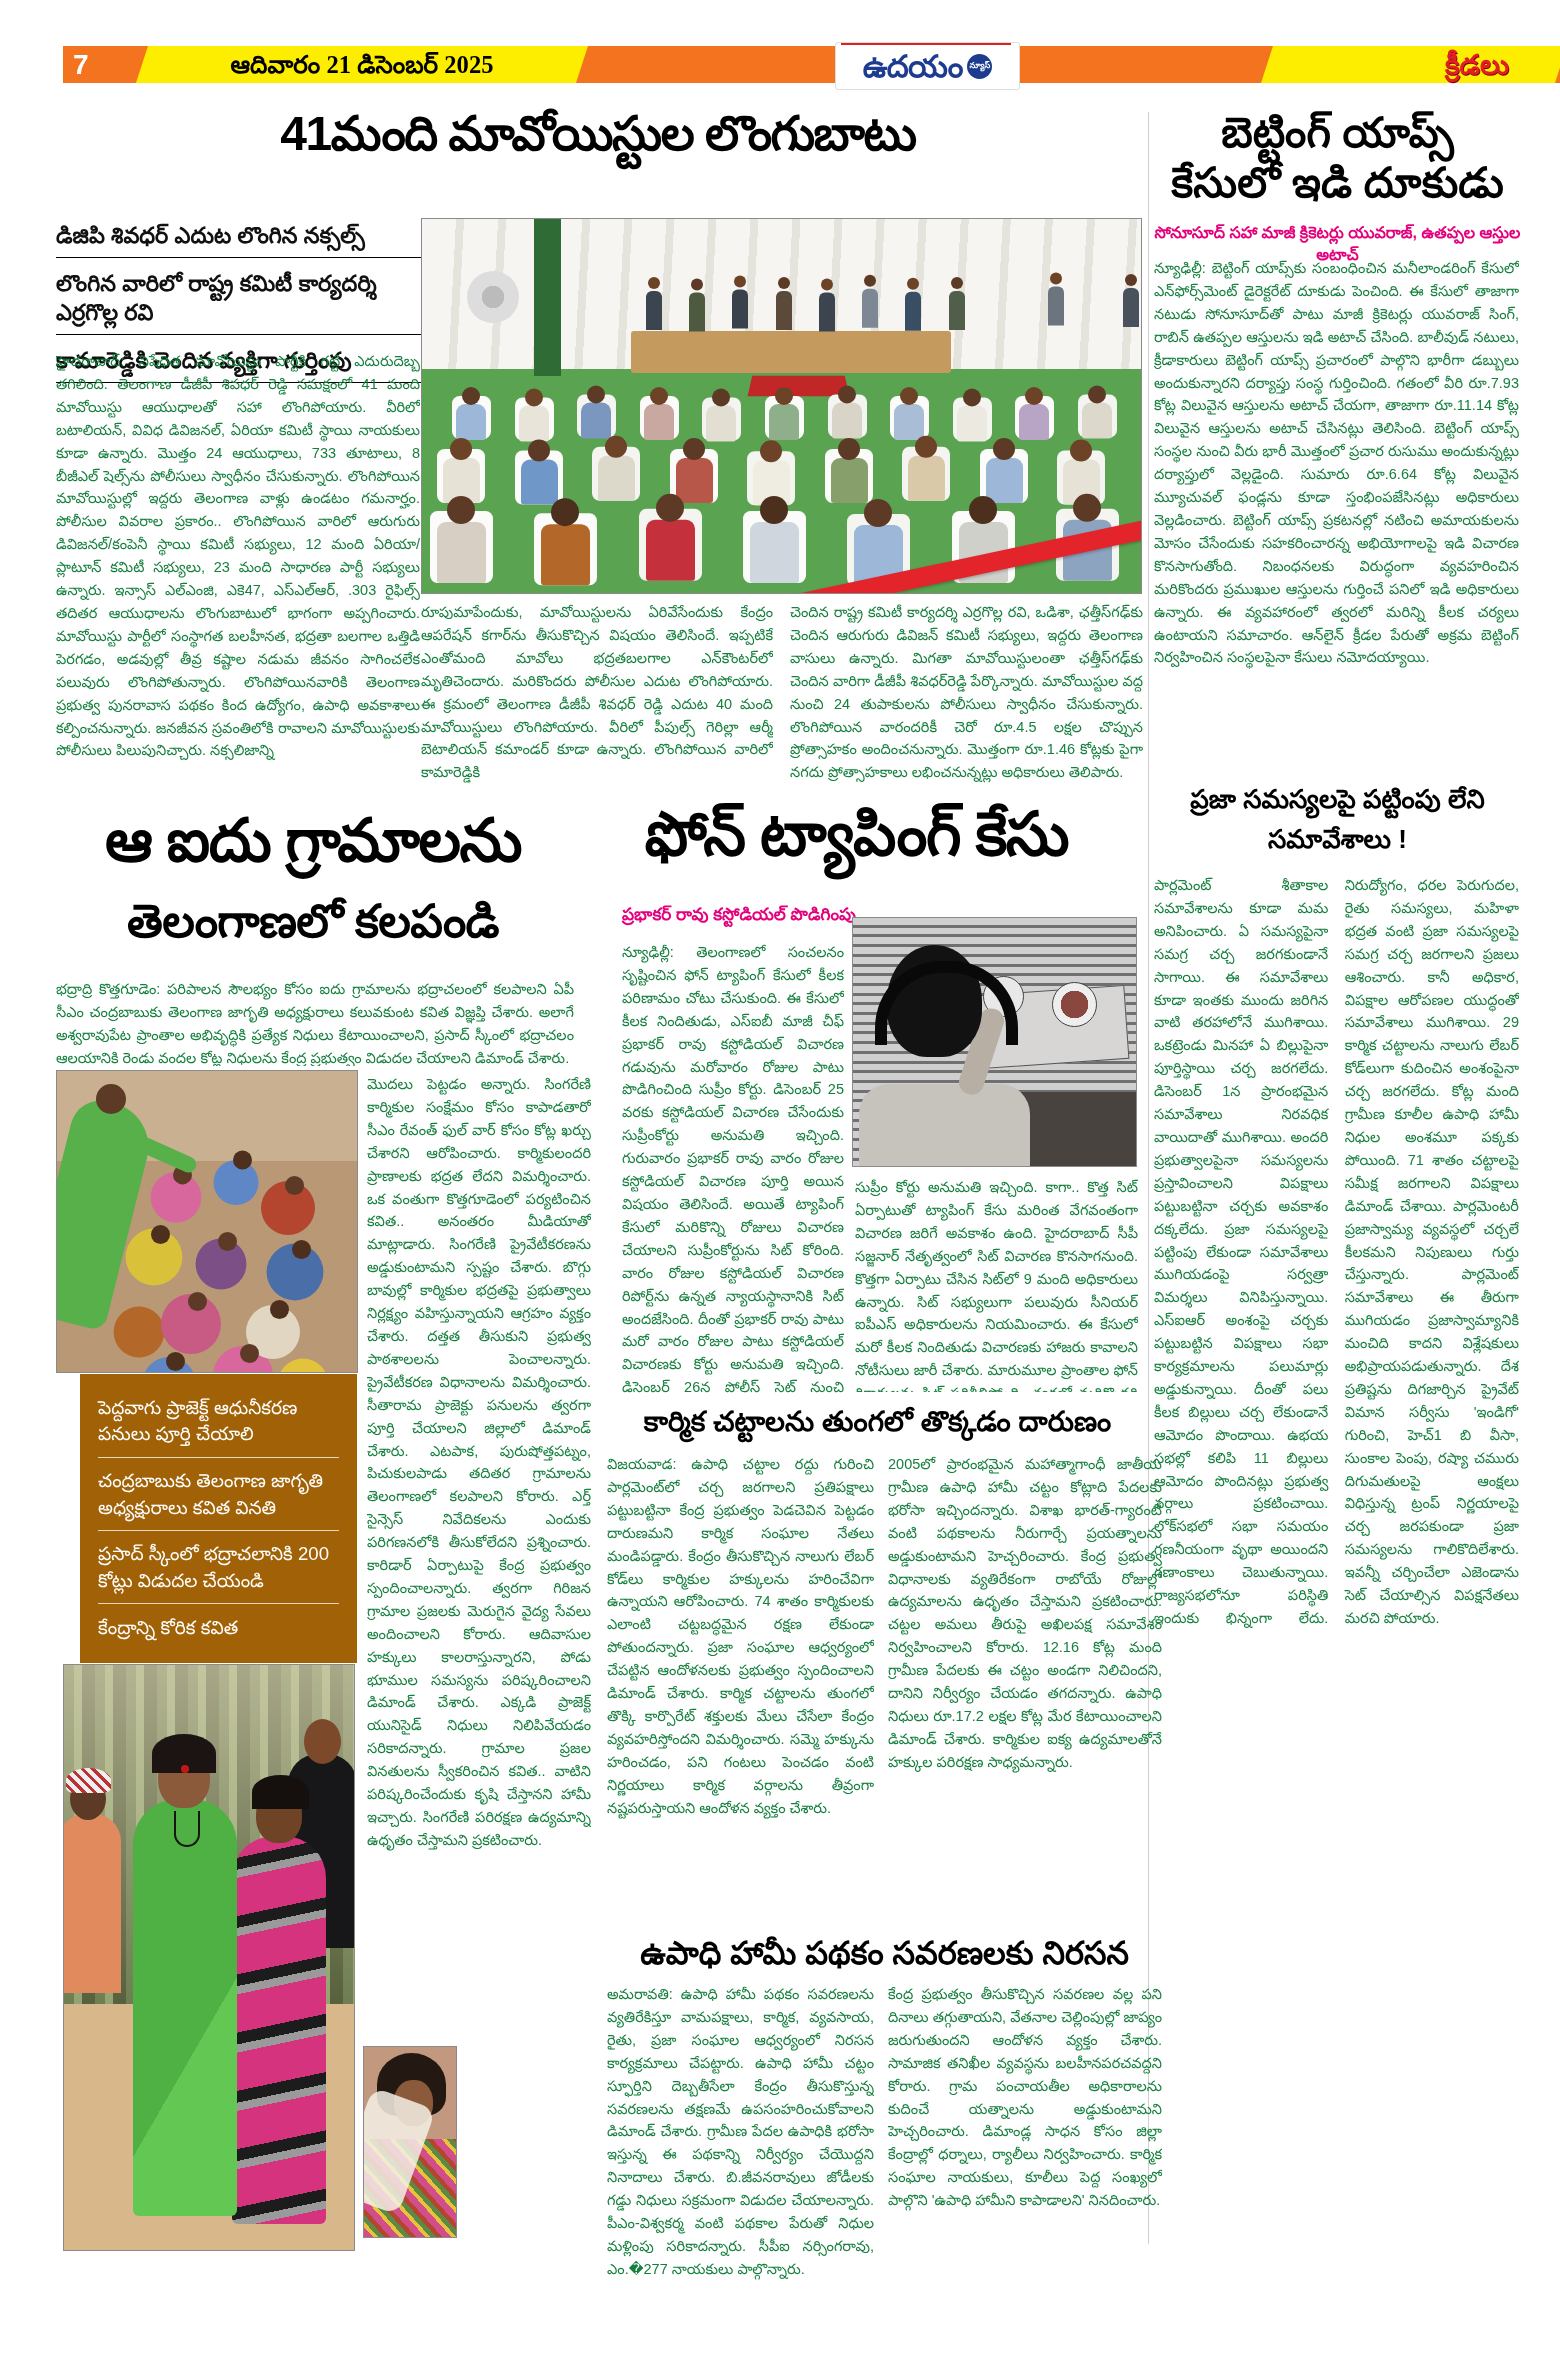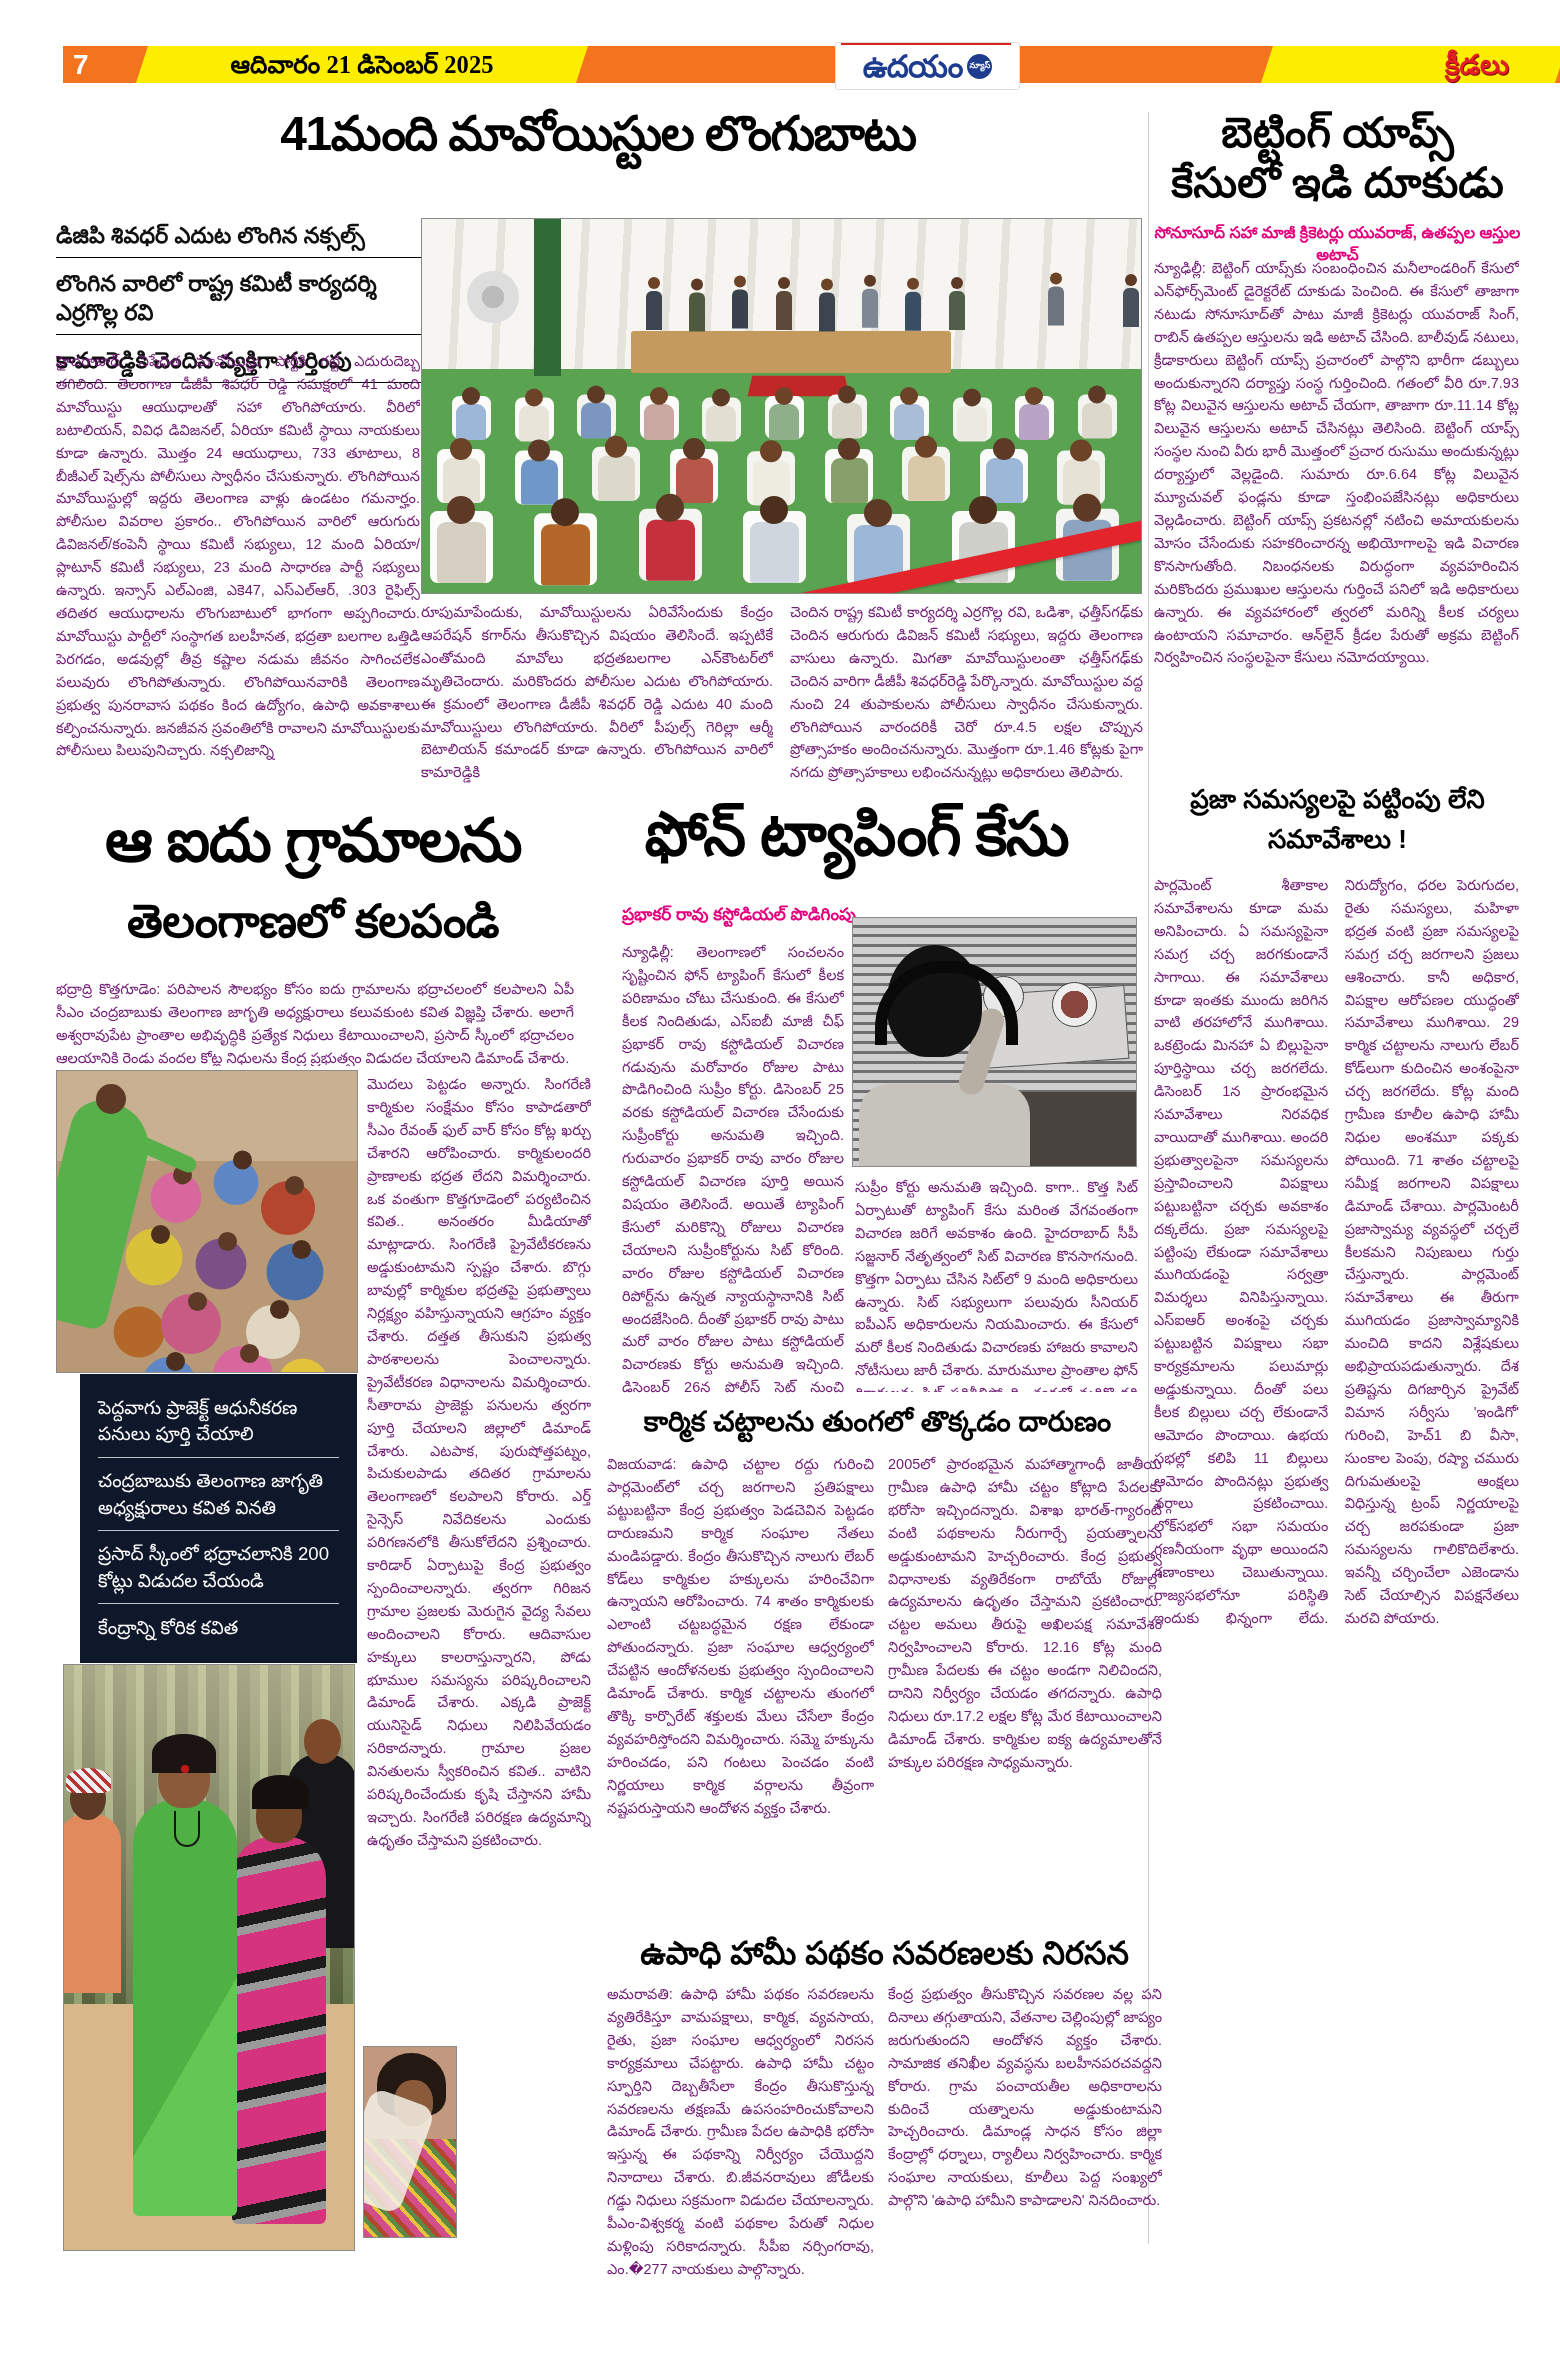--- a/index.html
+++ b/index.html
@@ -25,26 +25,26 @@
              display:flex;align-items:center;justify-content:center;font-weight:bold;}
   .logoline{position:absolute;left:841px;top:43px;width:170px;height:2.2px;background:#d22;}
   .sportsband{position:absolute;left:1267px;right:0;top:46px;height:37px;background:#fdee00;}
   .sportstxt{position:absolute;right:52px;top:46px;height:37px;line-height:37px;
              color:#e31e24;font-size:27.6px;font-weight:900;text-shadow:0.7px 0.7px 0 #7a0000;}
 
   
   .h-main{font-weight:900;font-size:48px;letter-spacing:-1.5px;line-height:1.05;text-align:center;color:#000;}
   .subhead{font-size:22.4px;font-weight:bold;line-height:1.3;padding-bottom:6.7px;margin-bottom:11.2px;
            border-bottom:1.5px solid #000;}
-  .body{font-size:14.5px;line-height:1.58;color:#701a75;}
+  .body{font-size:14.5px;line-height:1.58;color:#15803d;}
   .pink{color:#e5007d;}
   .h2c{font-weight:900;text-align:center;color:#000;}
   .twocol{column-count:2;column-gap:16.4px;}
 
-  .quotebox{background:#0f172a;color:#fff;padding:21px 18px 24px 18px;box-sizing:border-box;}
+  .quotebox{background:#a16207;color:#fff;padding:21px 18px 24px 18px;box-sizing:border-box;}
   .quotebox .ql{font-size:18.6px;line-height:1.42;font-weight:500;padding-bottom:9px;margin-bottom:10.4px;
                 border-bottom:0.7px solid rgba(255,255,255,.75);}
   .quotebox .ql:last-child{border-bottom:none;margin-bottom:0;}
 
   .photo{border:0.7px solid #8a8a8a;box-sizing:border-box;overflow:hidden;position:absolute;}
 
   
   .mp-bg{position:absolute;inset:0;background:
       linear-gradient(#f3f2ee 0 38%,#5aa351 38% 100%);}
   .mp-drapes{position:absolute;left:0;top:0;width:100%;height:40%;

